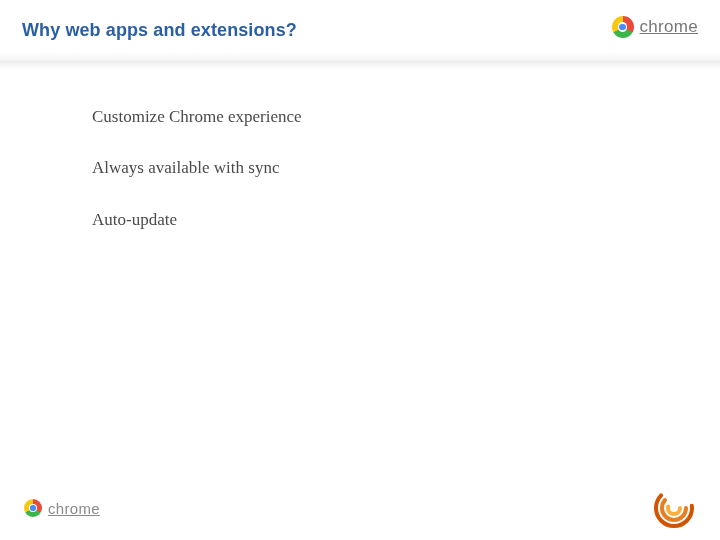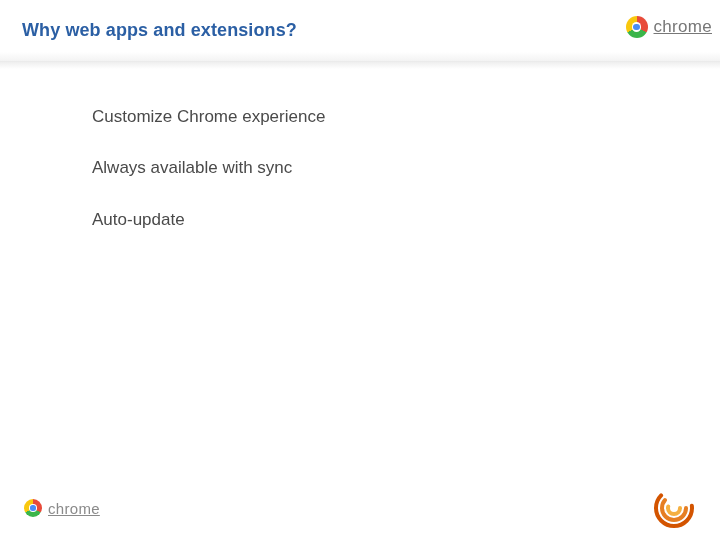--- a/index.html
+++ b/index.html
@@ -1,21 +1,21 @@
 <!DOCTYPE html>
 <html><head>
 <meta charset="utf-8">
 <style>
   * { margin: 0; padding: 0; box-sizing: border-box; }
   html, body { width: 720px; height: 540px; font-family: Arial, Helvetica, sans-serif; background: #fff; overflow: hidden; }
   .slide { position: relative; width: 720px; height: 540px; background: #fff; }
   .header {
     position: relative;
     height: 62px;
-    padding: 20px 8px 0 22px;
+    padding: 20px 22px 0 22px;
     display: flex;
     justify-content: space-between;
     align-items: flex-start;
     border-bottom: 1px solid #d9d9d9;
     background: linear-gradient(#ffffff 0%, #ffffff 85%, #f3f3f3 100%);
   }
   .header::after{
     content:"";
     position:absolute;
     left:0; right:0; bottom:-8px; height:8px;
@@ -24,20 +24,21 @@
   .title {
     color: #2b5fa4;
     font-size: 18px;
     font-weight: 600;
     letter-spacing: 0.1px;
   }
   .brand-top { display: flex; align-items: center; gap: 6px; margin-top:-4px;}
   .brand-text { color: #777; font-size: 17px; letter-spacing: 0.3px; text-decoration: underline; }
   .content {
     padding: 44px 0 0 92px;
+    font-family: Liberation Serif, serif;
   }
   .bullet {
     color: #4a4a4a;
     font-size: 17px;
     line-height: 1.25;
     margin-bottom: 30px;
   }
   .bullet.sub { margin-bottom: 22px; }
   .footer {
     position: absolute;

